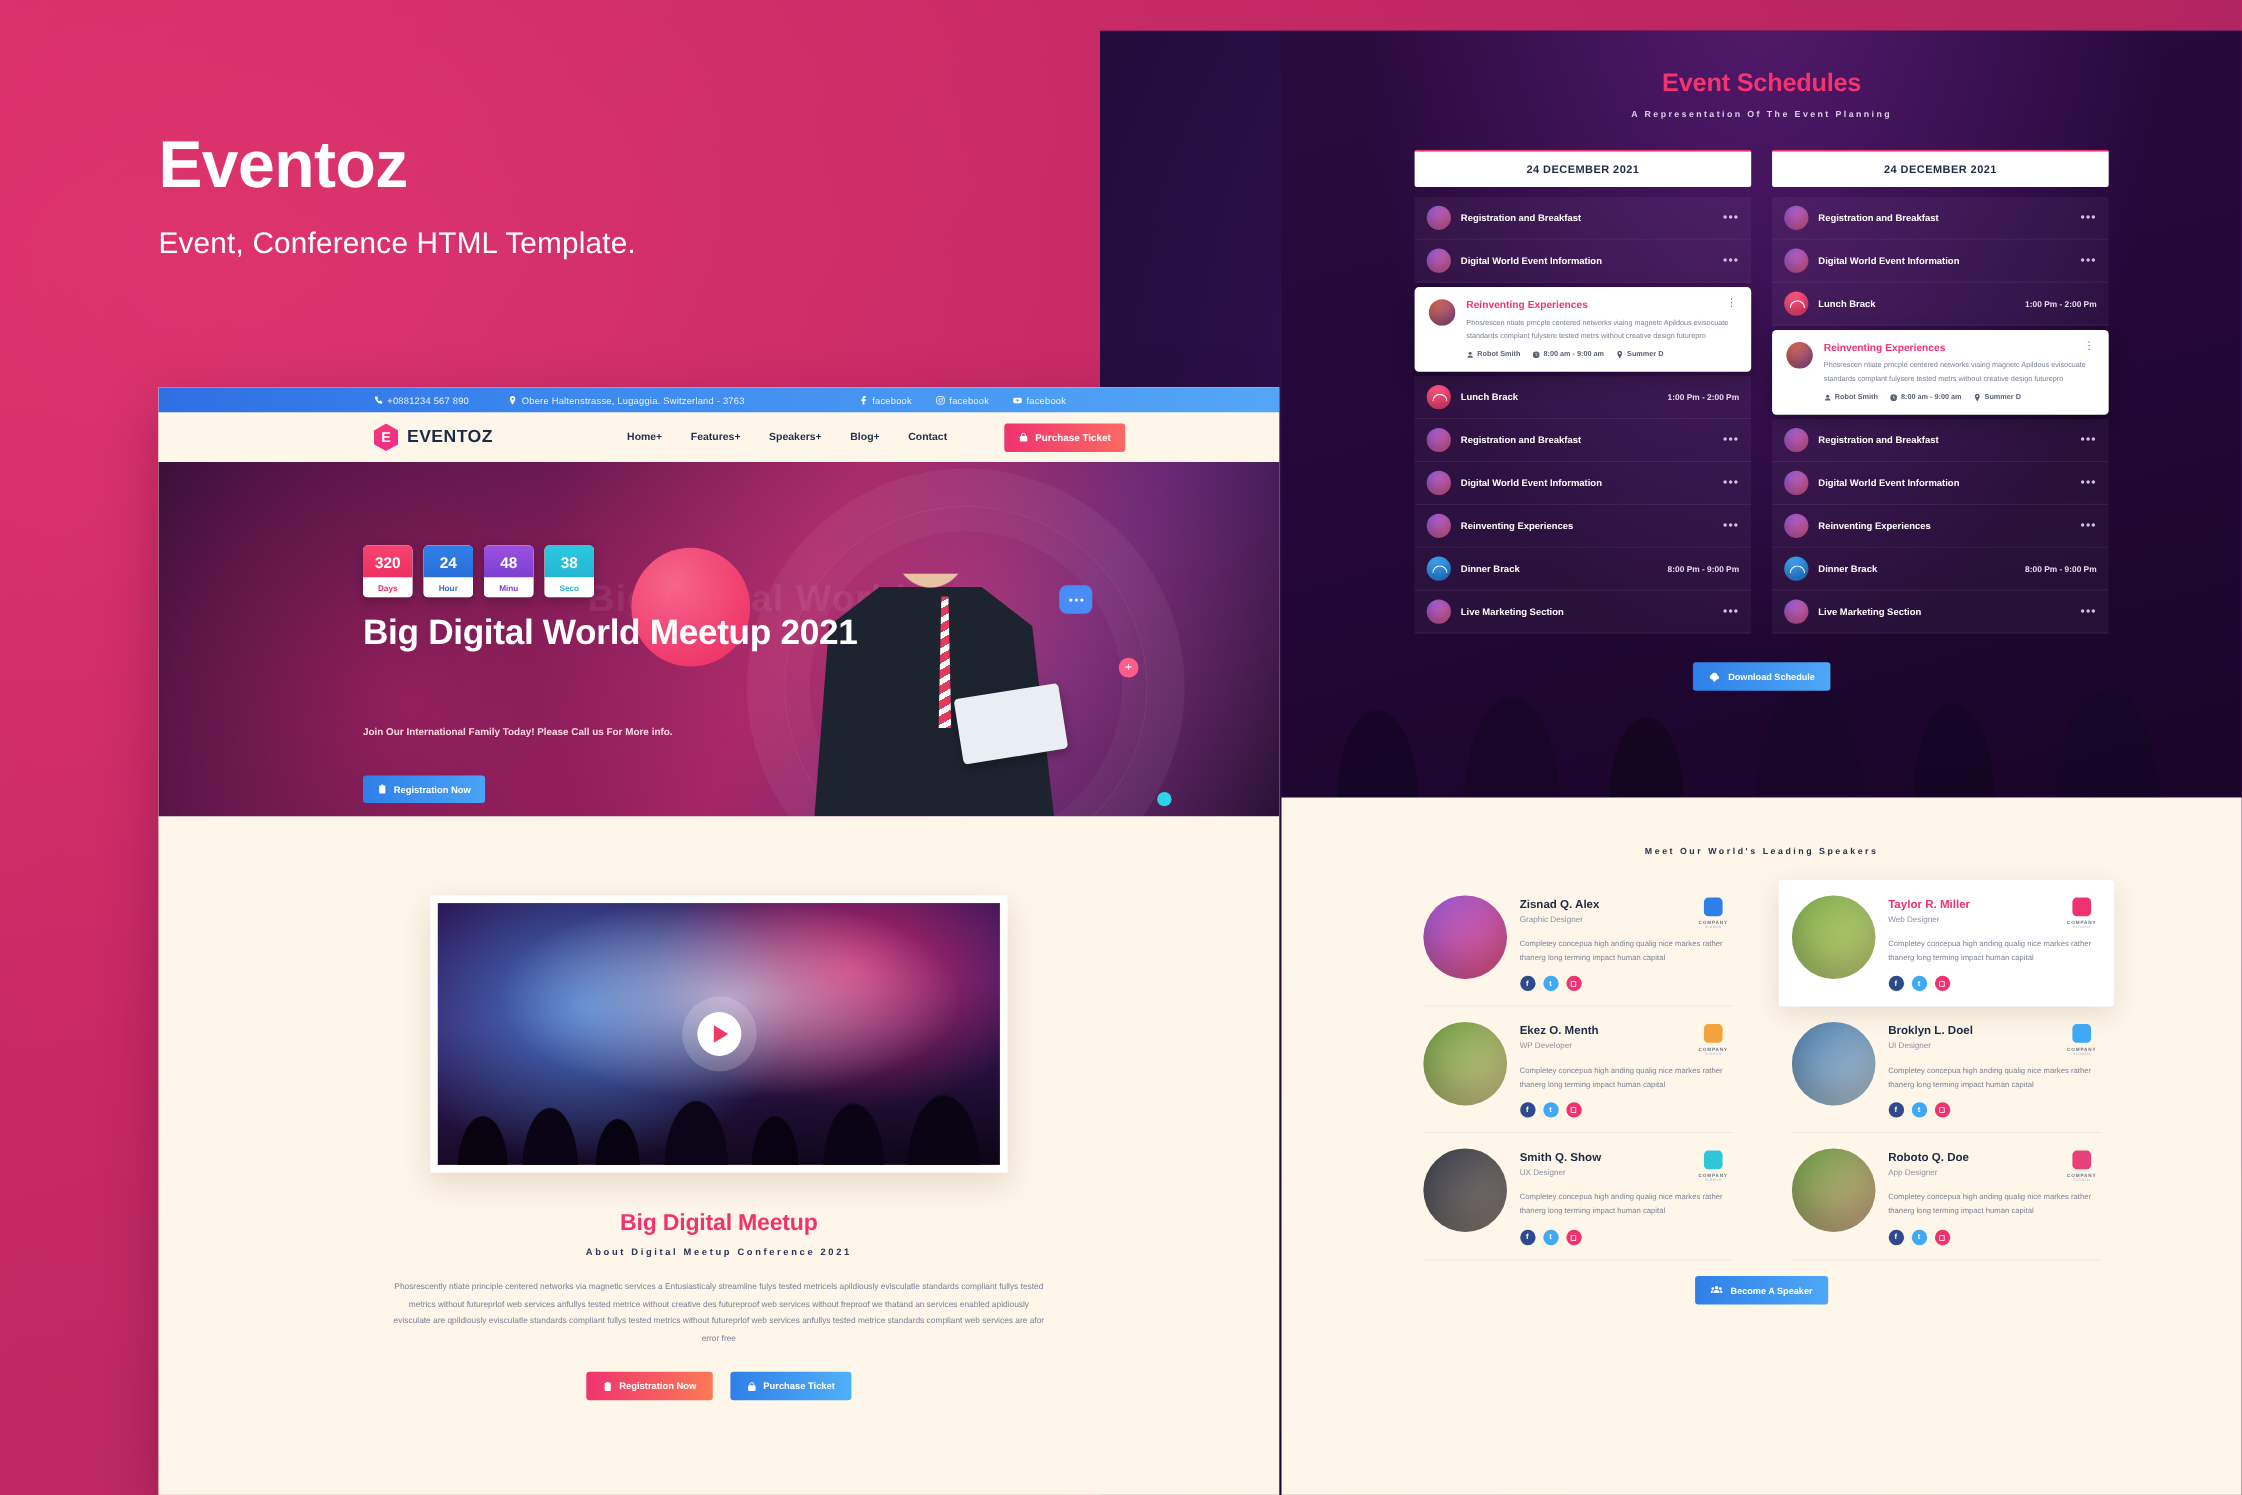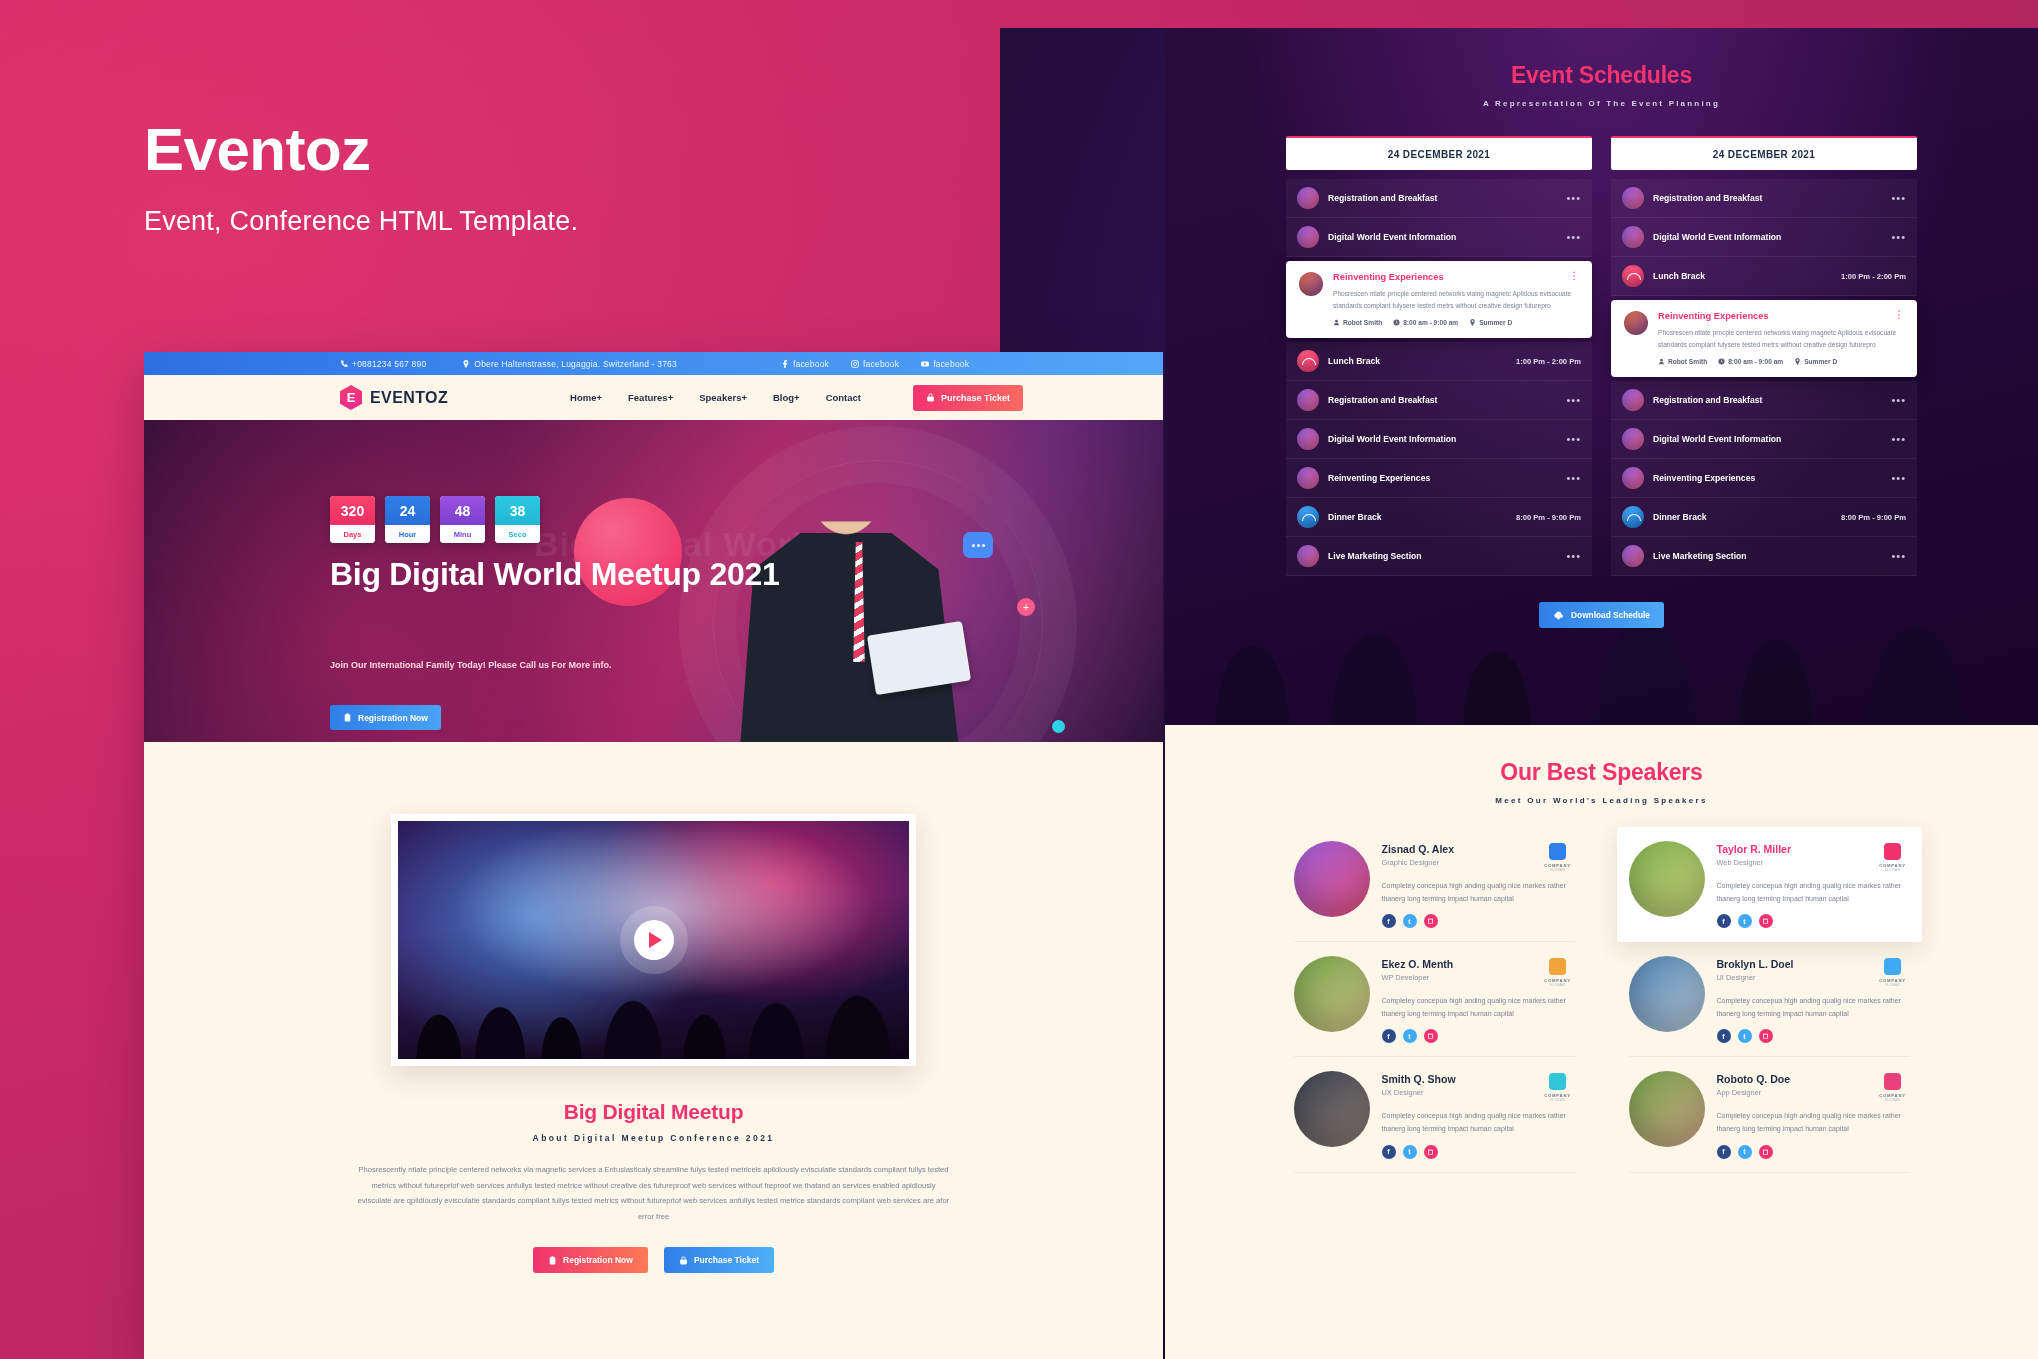--- a/index.html
+++ b/index.html
@@ -678,21 +678,20 @@
           <path fill="#fff" d="M12.4 6.2A4.2 4.2 0 004.3 5 3.2 3.2 0 005 11.3h7a2.6 2.6 0 00.4-5.1z"></path>
           <path fill="#fff" d="M8 8v4.4M5.8 11l2.2 2.6L10.2 11" stroke="#fff" stroke-width="1.4"></path>
         </svg>
       <span>Download Schedule</span>
     </button>
   </div>
 </div>
 
 <div id="speakers">
   <div class="spk-head">
-    <div class="spk-title">Our Best Speakers</div>
     <div class="spk-sub">Meet Our World's Leading Speakers</div>
   </div>
   <div class="spk-grid" id="spk-grid">
       <div class="spk-card">
         <div class="spk-photo p1"></div>
         <div class="spk-info">
           <div class="spk-row1">
             <div class="spk-names">
               <div class="spk-name">Zisnad Q. Alex</div>
               <div class="spk-role">Graphic Designer</div>
@@ -815,13 +814,24 @@
           </div>
           <div class="spk-bio">Completey concepua high anding qualig nice markes rather thanerg long terming impact human capital</div>
           <div class="spk-socials">
             <div class="soc fb">f</div>
             <div class="soc tw">t</div>
             <div class="soc ig">◻</div>
           </div>
         </div>
       </div>
     </div>
+  <div class="spk-foot">
+    <button class="btn-speaker">
+      <svg width="11" height="11" viewBox="0 0 18 16">
+          <circle cx="9" cy="5" r="2.6" fill="#fff"></circle>
+          <circle cx="3.4" cy="6.2" r="2" fill="#fff"></circle>
+          <circle cx="14.6" cy="6.2" r="2" fill="#fff"></circle>
+          <path fill="#fff" d="M9 8.4c-2.6 0-4.4 1.3-4.4 2.8V13h8.8v-1.8C13.4 9.7 11.6 8.4 9 8.4zM3.4 9c-1.9 0-3.4 1-3.4 2.1V13h3.3v-1.8c0-.8.4-1.6 1.1-2.1-.3 0-.6-.1-1-.1zM14.6 9c-.4 0-.7 0-1 .1.7.5 1.1 1.3 1.1 2.1V13H18v-1.9C18 10 16.5 9 14.6 9z"></path>
+        </svg>
+      <span>Become A Speaker</span>
+    </button>
+  </div>
 </div>
 
 </body></html>

